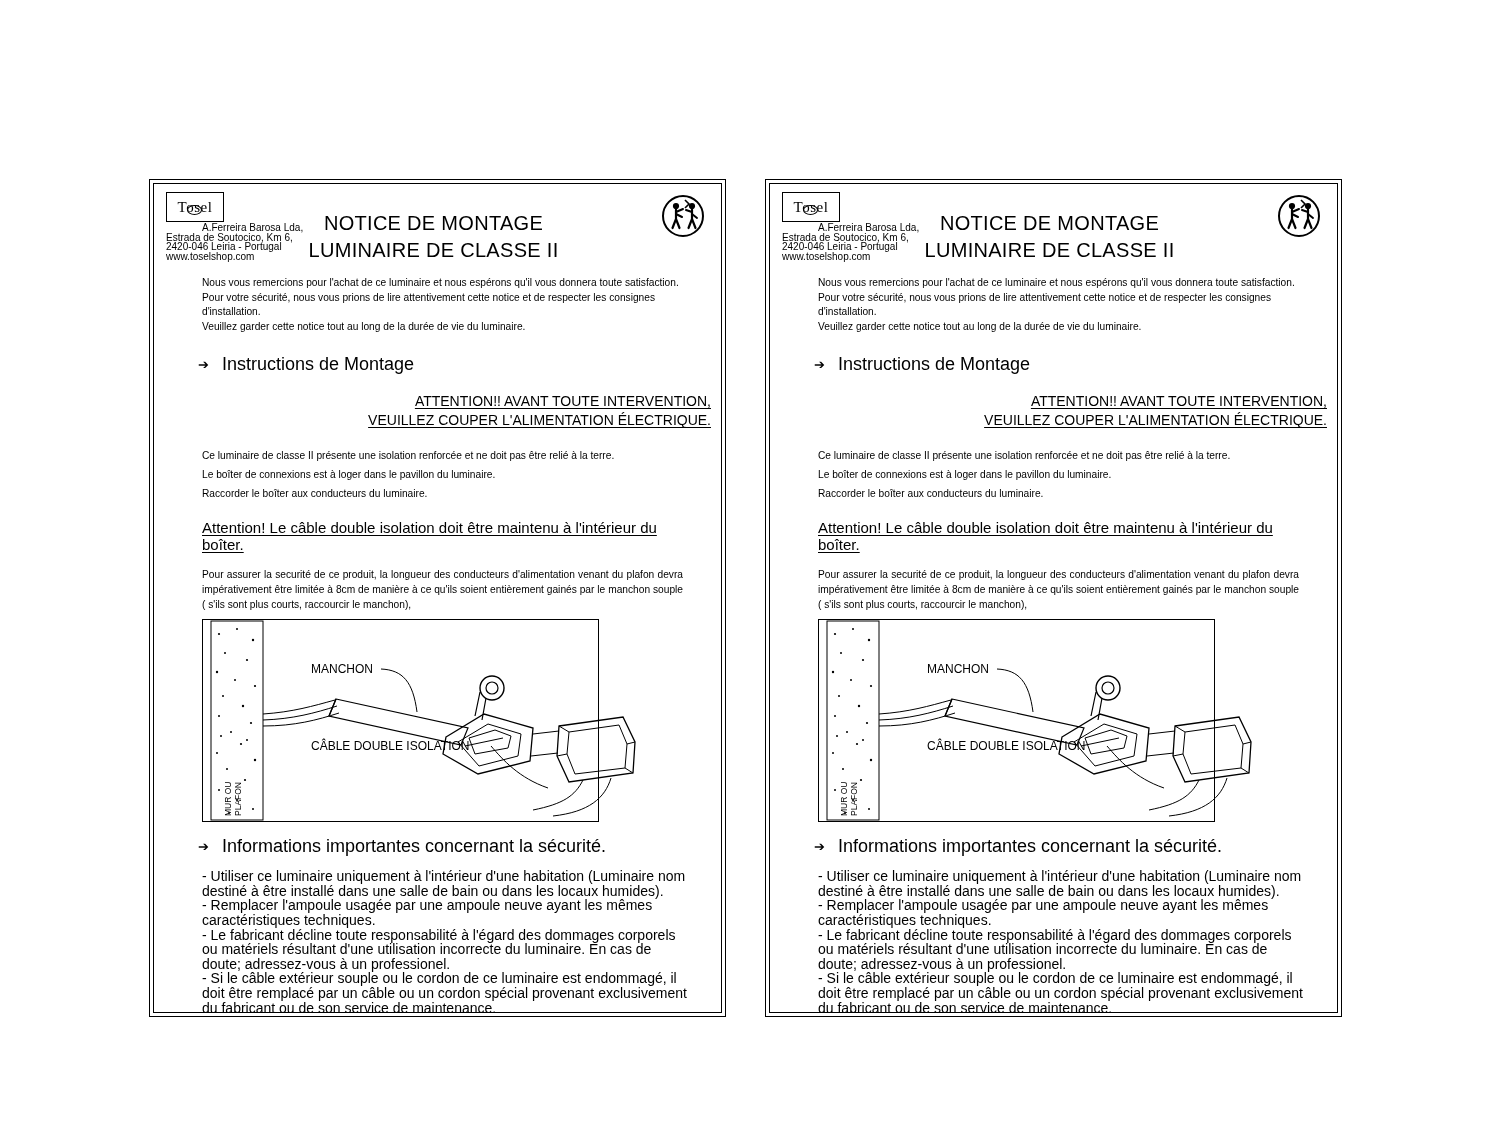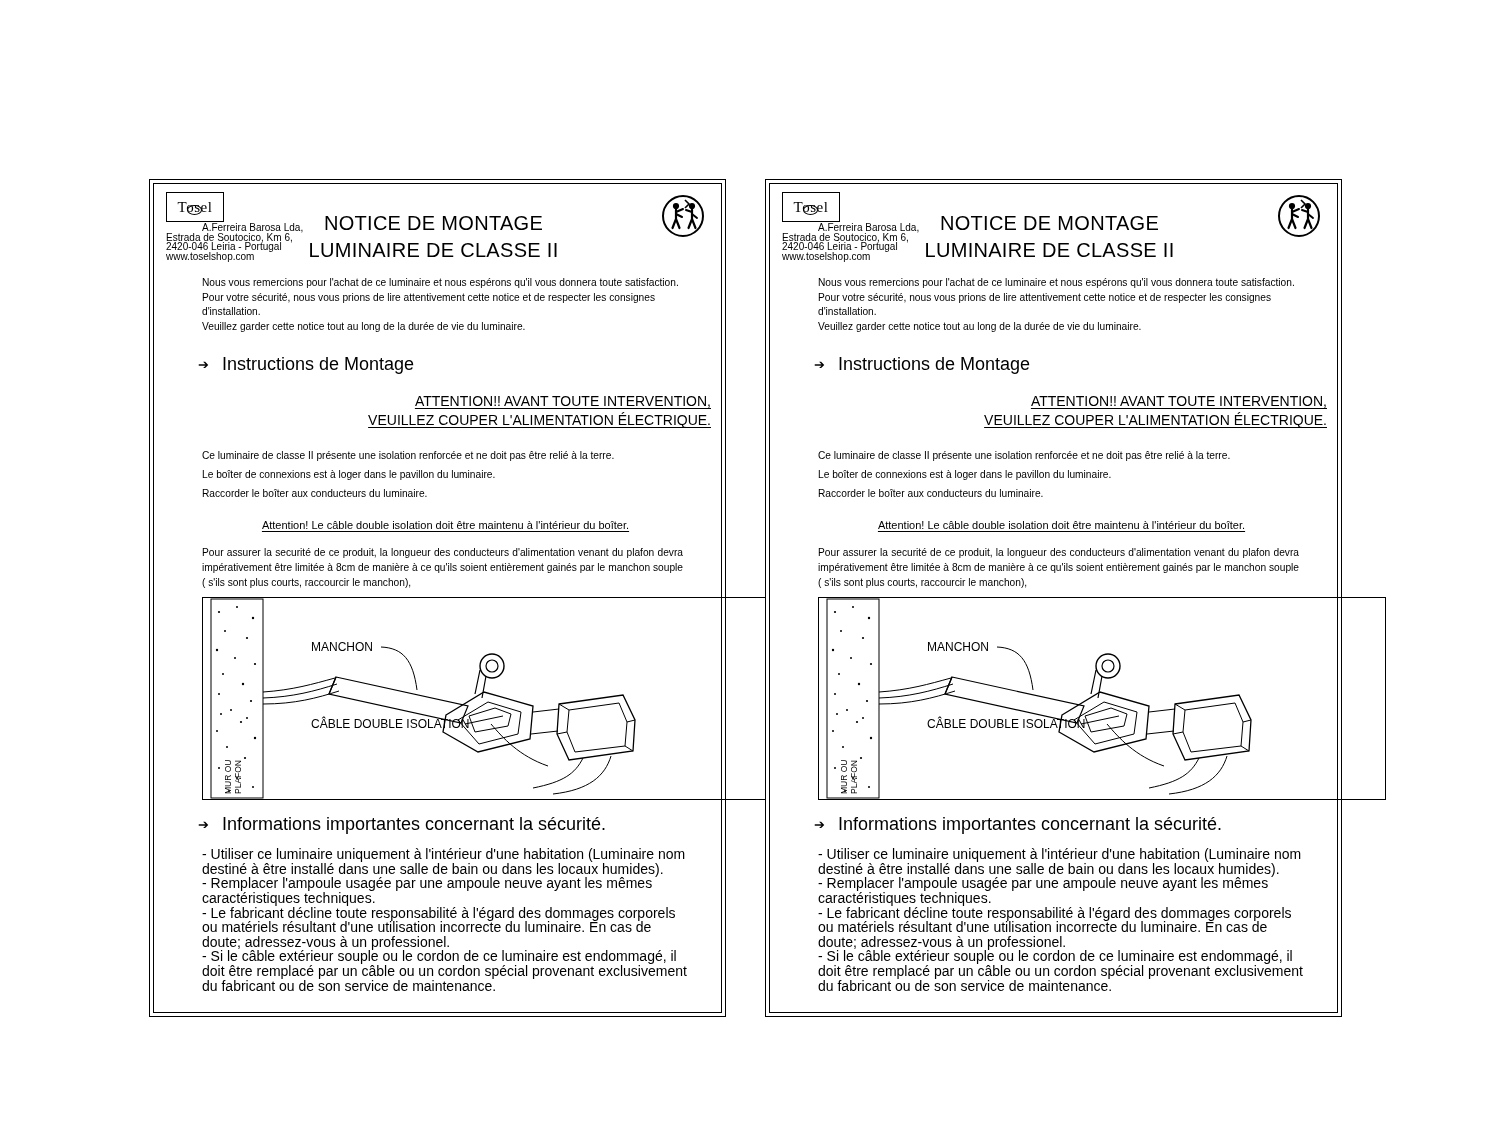--- a/index.html
+++ b/index.html
@@ -87,35 +87,34 @@
     text-underline-offset:2px;
   }
   .para{
     margin-top:16px;
     padding:0 22px 0 38px;
     font-size:10.2px;line-height:19px;
   }
   .underline-note{
     margin-top:16px;
     padding:0 22px 0 38px;
-    font-size:11px;
-    text-align:center;
+    font-size:15px;
   }
   .underline-note span{text-decoration:underline;text-underline-offset:2px;}
   .just{
     margin-top:15px;
     padding:0 28px 0 38px;
     font-size:10.2px;line-height:14.6px;
     text-align:justify;
   }
 
   
   .figwrap{
     margin:7px 0 0 38px;
-    width:568px;height:203px;
+    width:397px;height:203px;
     border:1px solid #000;
     position:relative;
     box-sizing:border-box;
   }
   .figwrap svg{display:block;}
 
   
   .bullets{
     margin-top:12px;
     padding:0 22px 0 38px;

